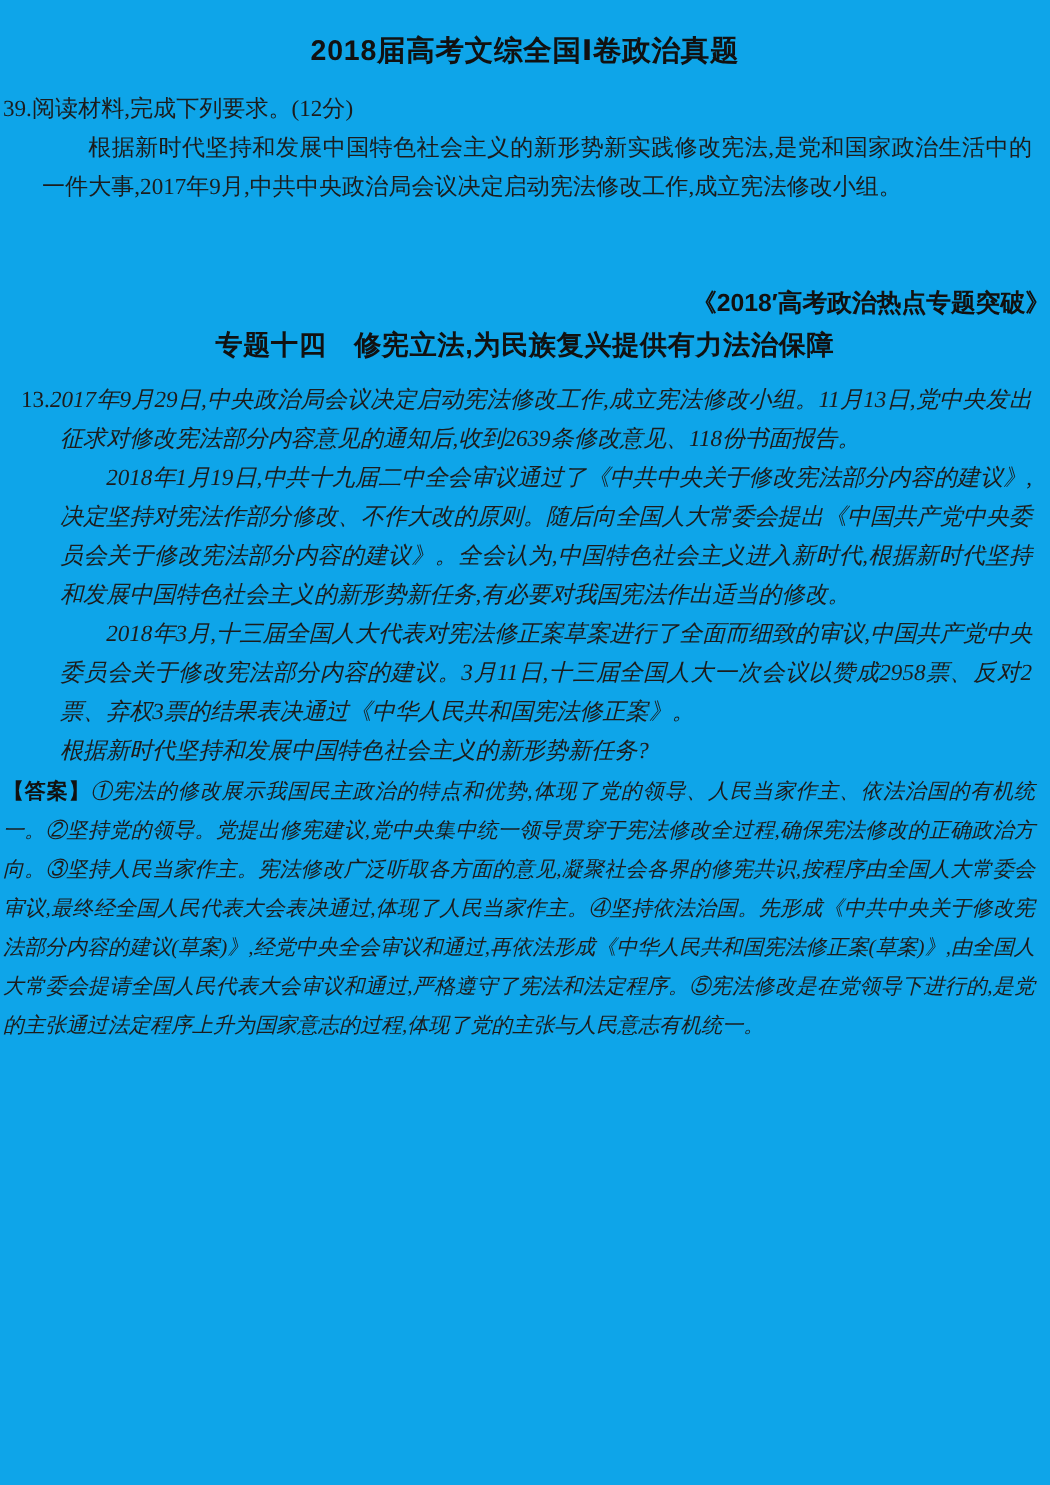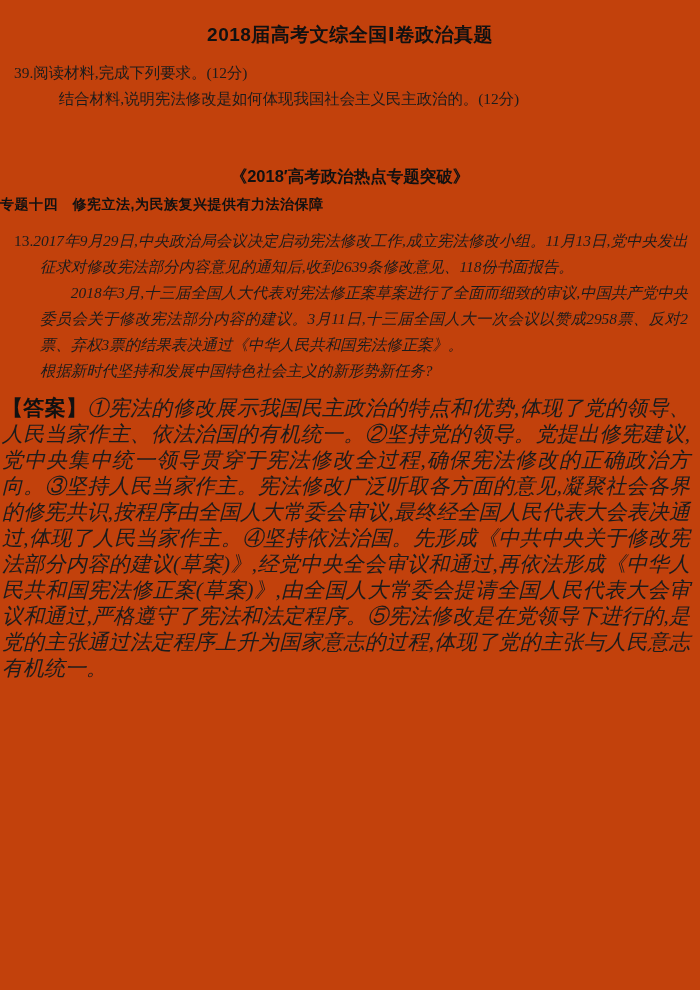--- a/index.html
+++ b/index.html
@@ -6,21 +6,21 @@
   html, body { background: #ffffff; }
   body {
     width: 700px; height: 990px;
     overflow: hidden;
     font-family: "Liberation Serif", "DejaVu Serif", serif;
     color: #1c1c1c;
     -webkit-font-smoothing: antialiased;
   }
   .page {
     width: 700px; height: 990px;
-    background: #c2410c;
+    background: #0ea5e9;
     padding-top: 22px;
     overflow: hidden;
   }
   
   .hei {
     font-family: "Liberation Sans", "DejaVu Sans", sans-serif;
     font-weight: bold;
     color: #111111;
   }
   .doc-title {
@@ -28,61 +28,61 @@
     font-size: 19px;
     line-height: 26px;
     letter-spacing: 0.5px;
   }
   
   .q39 {
     margin-top: 12px;
     font-size: 15.4px;
     line-height: 26px;
   }
-  .q39-head { padding-left: 14px; }
+  .q39-head { padding-left: 2px; }
   .q39-material {
     margin-left: 28px;
     margin-right: 12px;
     text-align: justify;
     text-justify: inter-ideograph;
   }
   .p-indent { text-indent: 2em; }
   
   .booklet { margin-top: 52px; }
   .series-title {
-    text-align: center;
+    text-align: right;
     font-size: 16.5px;
     line-height: 24px;
   }
   .topic-title {
-    text-align: left;
-    font-size: 14px;
+    text-align: center;
+    font-size: 18px;
     line-height: 28px;
     margin-top: 2px;
     letter-spacing: 0.5px;
   }
   
   .kai { font-style: italic; }
   .q13 {
     margin-top: 8px;
     margin-left: 14px;
     margin-right: 12px;
     font-size: 15.4px;
     line-height: 26px;
     text-align: justify;
     text-justify: inter-ideograph;
   }
   .q13-inner { padding-left: 26px; margin-top: 10px; }
   .p-hang { text-indent: -26px; }
   .q-num { font-style: normal; }
   .answer {
-    margin-top: 11px;
+    margin-top: 0;
     margin-left: 2px;
     margin-right: 10px;
-    font-size: 21px;
+    font-size: 14px;
     line-height: 26px;
     text-align: justify;
     text-justify: inter-ideograph;
   }
   .answer-label {
     font-family: "Liberation Sans", "DejaVu Sans", sans-serif;
     font-weight: bold;
     font-style: normal;
     color: #111111;
   }
@@ -92,34 +92,35 @@
 
 <div class="page">
 
   <div class="doc-title hei">2018届高考文综全国Ⅰ卷政治真题</div>
 
   <div class="q39">
     <div class="q39-head">
       <span>39.</span><span>阅读材料,完成下列要求。(12分)</span>
     </div>
     <div class="q39-material">
-      <p class="p-indent">结合材料,说明宪法修改是如何体现我国社会主义民主政治的。(12分)</p>
+      <p class="p-indent">根据新时代坚持和发展中国特色社会主义的新形势新实践修改宪法,是党和国家政治生活中的一件大事,2017年9月,中共中央政治局会议决定启动宪法修改工作,成立宪法修改小组。</p>
     </div>
   </div>
 
   <div class="booklet">
     <div class="series-title hei">《2018′高考政治热点专题突破》</div>
     <div class="topic-title hei">专题十四　修宪立法,为民族复兴提供有力法治保障</div>
   </div>
 
   <div class="q13 kai">
     <div class="q13-inner">
       <p class="p-hang">
         <span class="q-num">13.</span><span>2017年9月29日,中央政治局会议决定启动宪法修改工作,成立宪法修改小组。11月13日,党中央发出征求对修改宪法部分内容意见的通知后,收到2639条修改意见、118份书面报告。</span>
       </p>
+      <p class="p-indent">2018年1月19日,中共十九届二中全会审议通过了《中共中央关于修改宪法部分内容的建议》,决定坚持对宪法作部分修改、不作大改的原则。随后向全国人大常委会提出《中国共产党中央委员会关于修改宪法部分内容的建议》。全会认为,中国特色社会主义进入新时代,根据新时代坚持和发展中国特色社会主义的新形势新任务,有必要对我国宪法作出适当的修改。</p>
       <p class="p-indent">2018年3月,十三届全国人大代表对宪法修正案草案进行了全面而细致的审议,中国共产党中央委员会关于修改宪法部分内容的建议。3月11日,十三届全国人大一次会议以赞成2958票、反对2票、弃权3票的结果表决通过《中华人民共和国宪法修正案》。</p>
       <p>根据新时代坚持和发展中国特色社会主义的新形势新任务?</p>
     </div>
   </div>
 
   <div class="answer kai">
     <p>
       <span class="answer-label">【答案】</span><span>①宪法的修改展示我国民主政治的特点和优势,体现了党的领导、人民当家作主、依法治国的有机统一。②坚持党的领导。党提出修宪建议,党中央集中统一领导贯穿于宪法修改全过程,确保宪法修改的正确政治方向。③坚持人民当家作主。宪法修改广泛听取各方面的意见,凝聚社会各界的修宪共识,按程序由全国人大常委会审议,最终经全国人民代表大会表决通过,体现了人民当家作主。④坚持依法治国。先形成《中共中央关于修改宪法部分内容的建议(草案)》,经党中央全会审议和通过,再依法形成《中华人民共和国宪法修正案(草案)》,由全国人大常委会提请全国人民代表大会审议和通过,严格遵守了宪法和法定程序。⑤宪法修改是在党领导下进行的,是党的主张通过法定程序上升为国家意志的过程,体现了党的主张与人民意志有机统一。</span>
     </p>
   </div>

